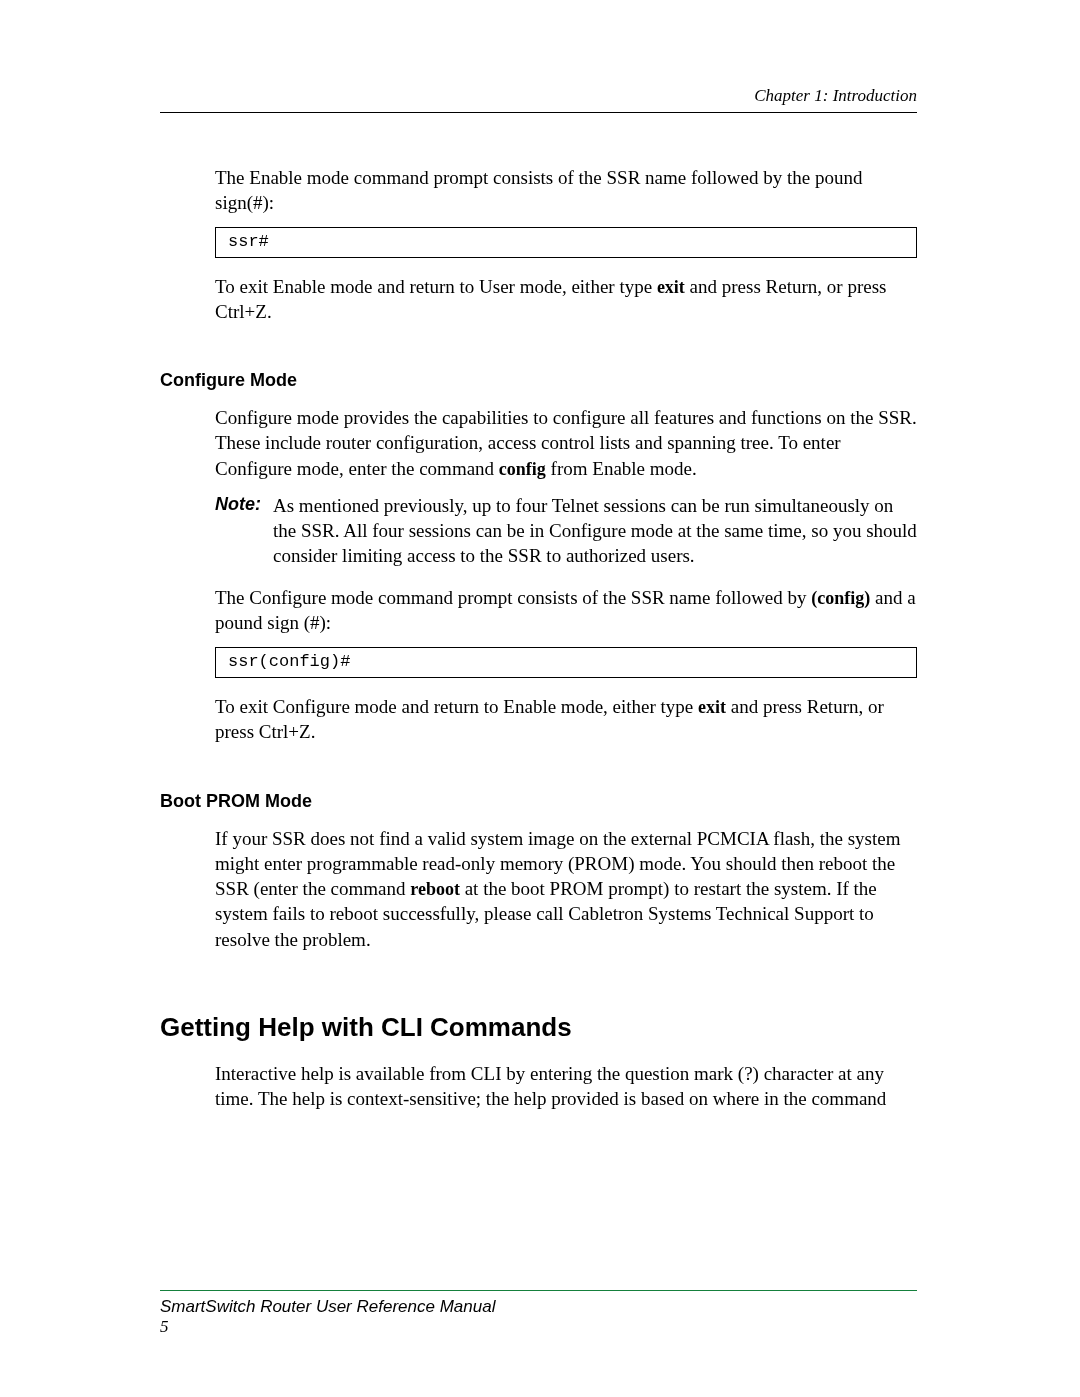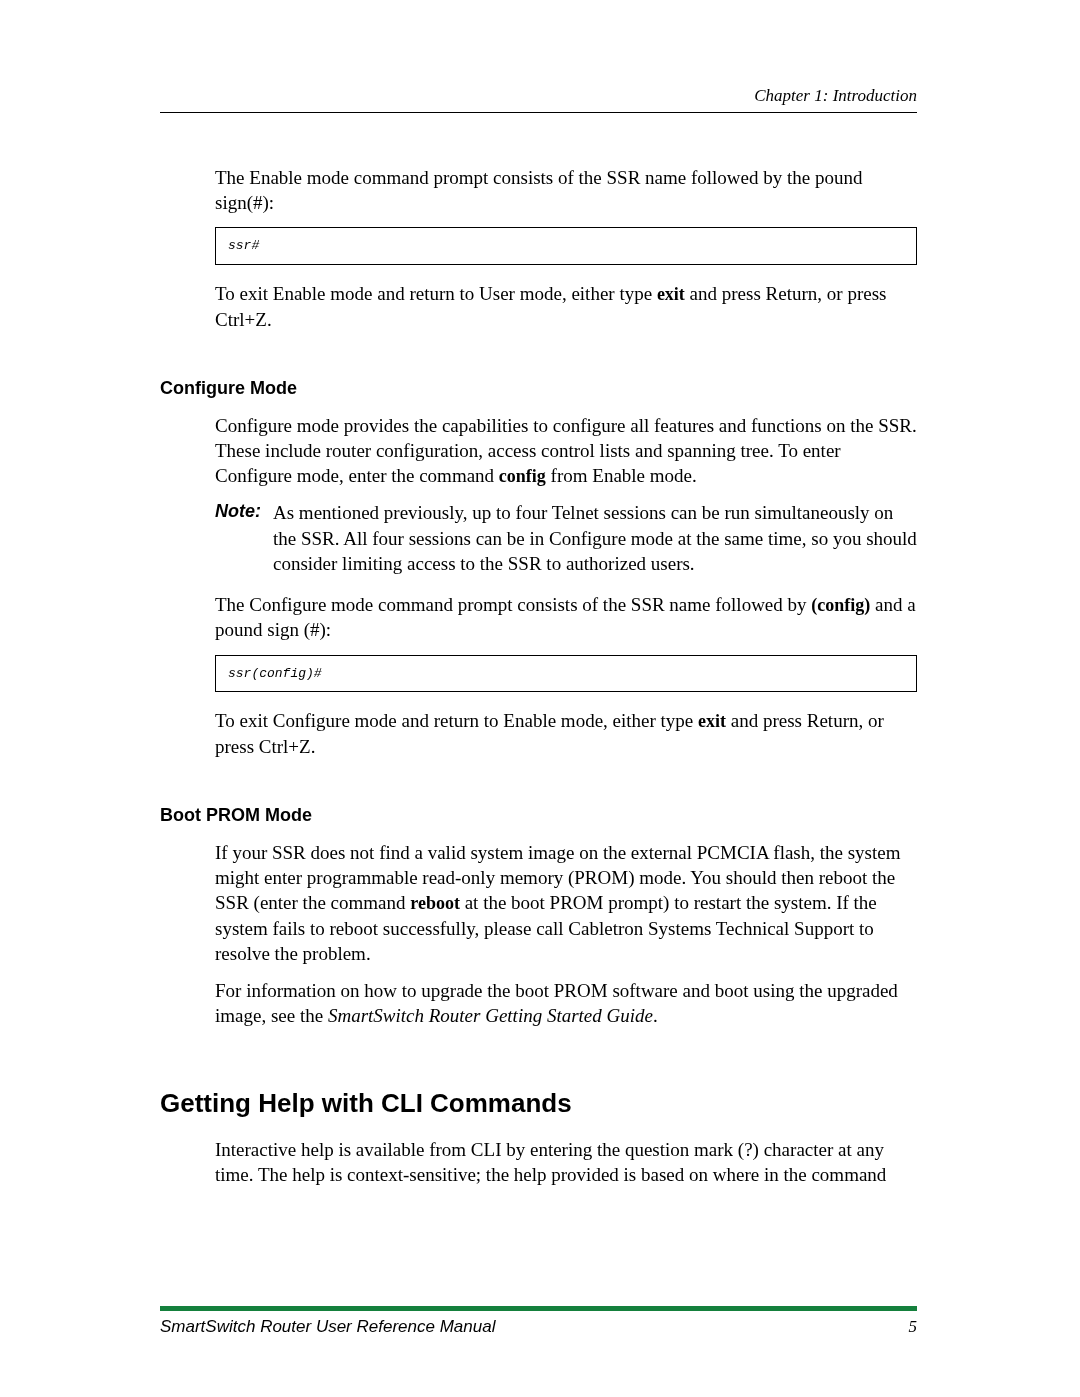--- a/index.html
+++ b/index.html
@@ -29,27 +29,26 @@
   .body-indent {
     margin-left: 55px;
   }
   p.body {
     font-size: 19px;
     line-height: 1.32;
     margin: 0 0 12px 0;
   }
   .codebox {
     border: 1px solid #000;
-    padding: 10px 12px;
+    padding: 4px 12px;
     font-family: "Courier New", Courier, monospace;
-    font-size: 13px;
+    font-size: 17px;
     margin: 10px 0 16px 0;
     line-height: 1.2;
     white-space: pre;
-    font-style: italic;
   }
   h3.subhead {
     font-family: Liberation Sans, sans-serif;
     font-weight: 700;
     font-size: 18px;
     margin: 46px 0 14px 0;
   }
   h2.section {
     font-family: "Segoe UI", "Helvetica Neue", Arial, sans-serif;
     font-weight: 700;
@@ -77,25 +76,26 @@
     font-family: Liberation Serif, serif;
     font-weight: 700;
     font-size: 18px;
   }
   i.doc-title { font-style: italic; }
   .footer {
     position: absolute;
     left: 160px;
     right: 160px;
     bottom: 60px;
-    border-top: 5px solid #15803d;
+    border-top: 1px solid #15803d;
     padding-top: 6px;
     display: flex;
     justify-content: space-between;
     font-size: 17px;
+    flex-direction: column;
   }
   .footer-left {
     font-style: italic;
     font-family: "Segoe UI", "Helvetica Neue", Arial, sans-serif;
   }
   .footer-right {
     font-style: italic;
     font-family: Palatino, "Palatino Linotype", Georgia, serif;
   }
 </style>
@@ -134,23 +134,20 @@
     <p class="body">
       <span>To exit Configure mode and return to Enable mode, either type </span><b class="inline-bold">exit</b><span> and press Return, or press Ctrl+Z.</span>
     </p>
   </div>
 
   <h3 class="subhead">Boot PROM Mode</h3>
   <div class="body-indent">
     <p class="body">
       <span>If your SSR does not find a valid system image on the external PCMCIA flash, the system might enter programmable read-only memory (PROM) mode. You should then reboot the SSR (enter the command </span><b class="inline-bold">reboot</b><span> at the boot PROM prompt) to restart the system. If the system fails to reboot successfully, please call Cabletron Systems Technical Support to resolve the problem.</span>
     </p>
-    <p class="body">
-      <span>For information on how to upgrade the boot PROM software and boot using the upgraded image, see the </span><i class="doc-title">SmartSwitch Router Getting Started Guide</i><span>.</span>
-    </p>
   </div>
 
   <h2 class="section">Getting Help with CLI Commands</h2>
   <div class="body-indent">
     <p class="body">Interactive help is available from CLI by entering the question mark (?) character at any time. The help is context-sensitive; the help provided is based on where in the command</p>
   </div>
 
   <div class="footer">
     <span class="footer-left">SmartSwitch Router User Reference Manual</span>
     <span class="footer-right">5</span>

